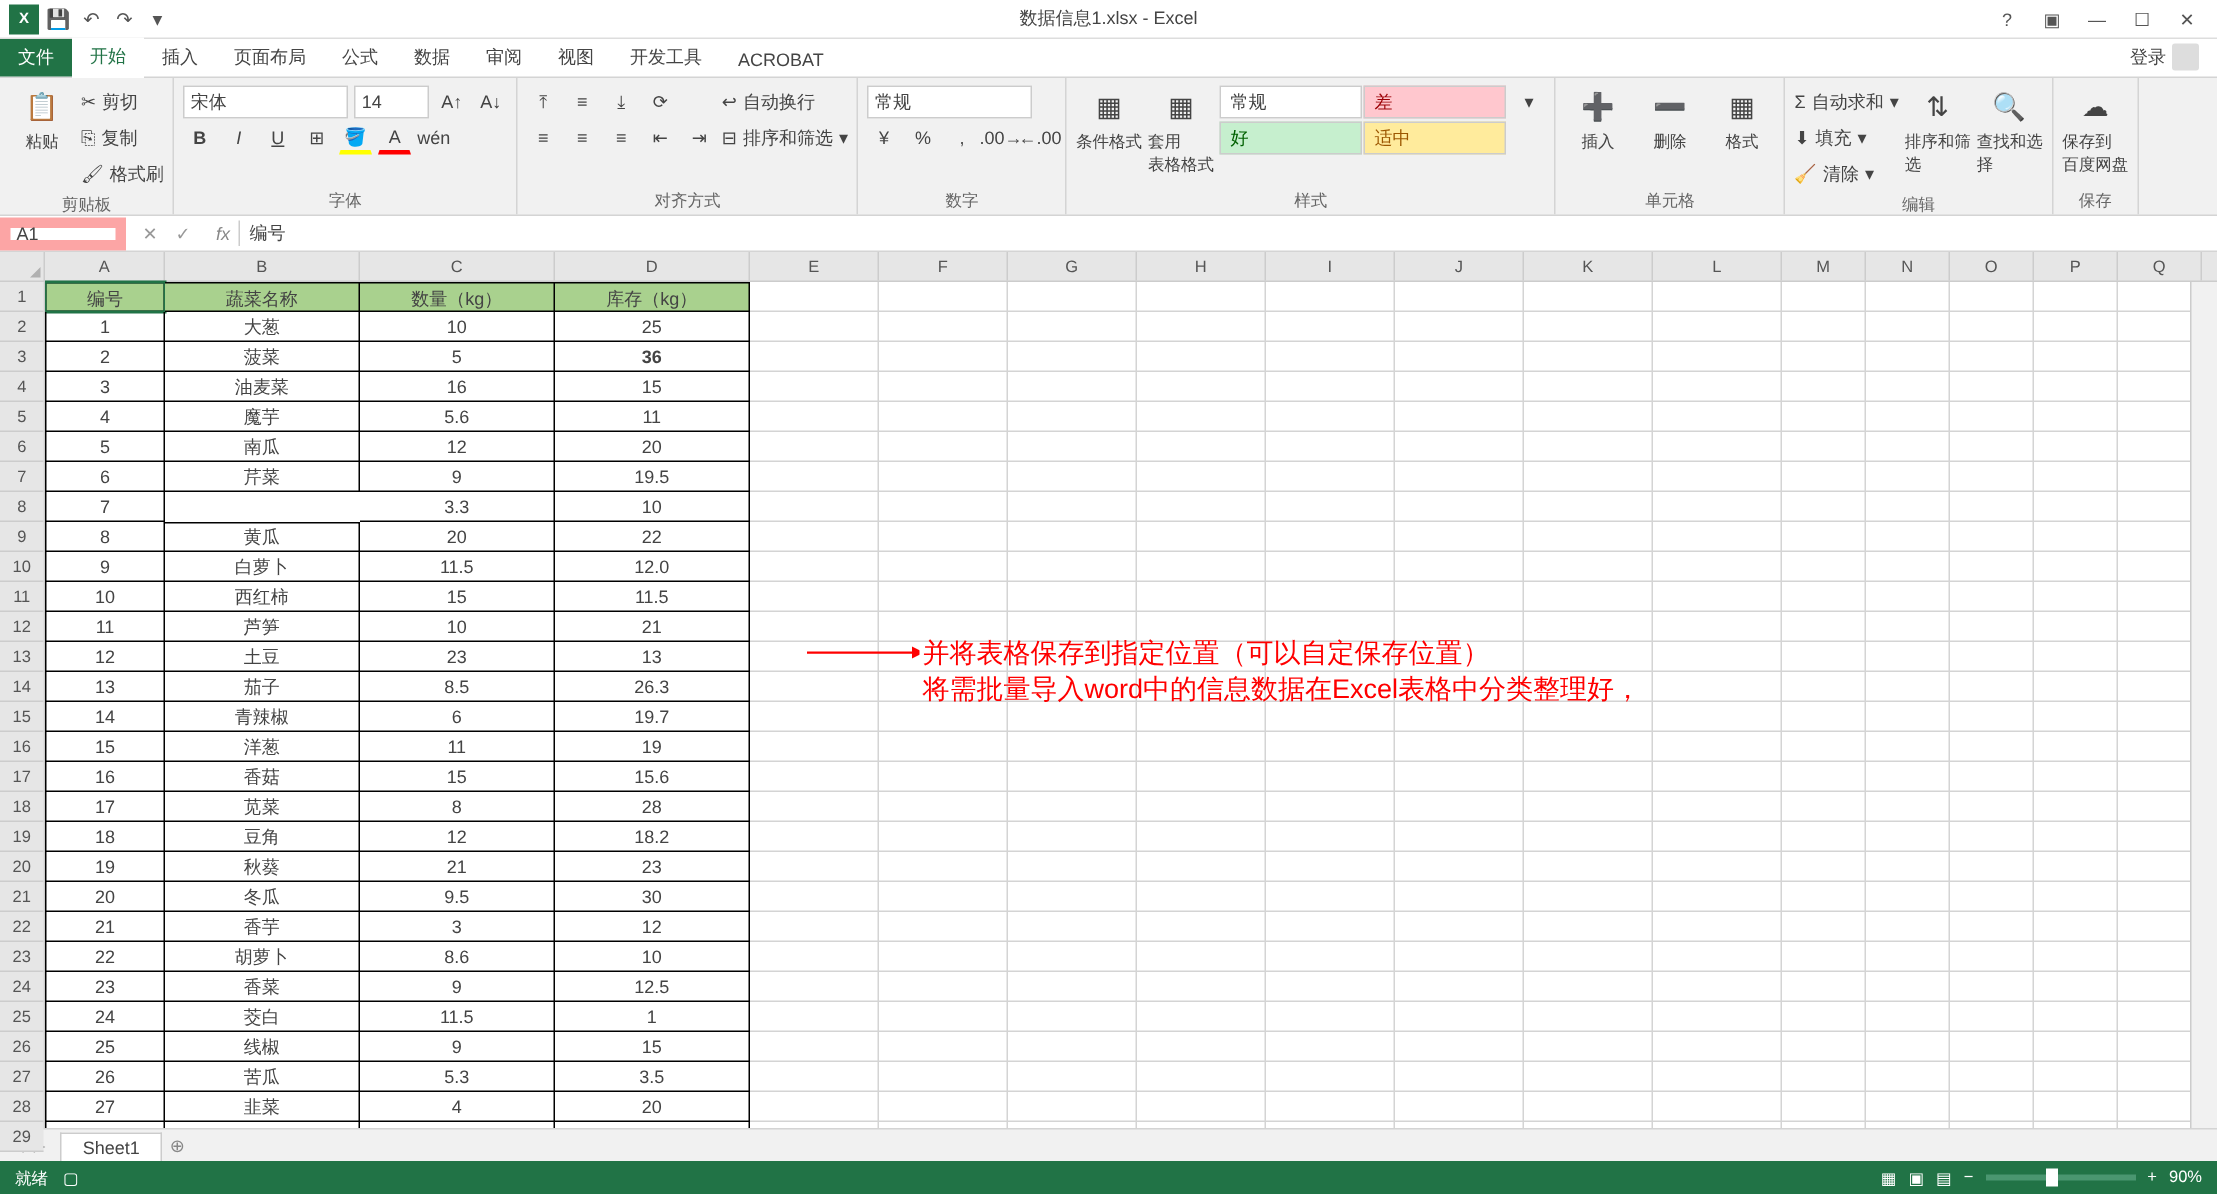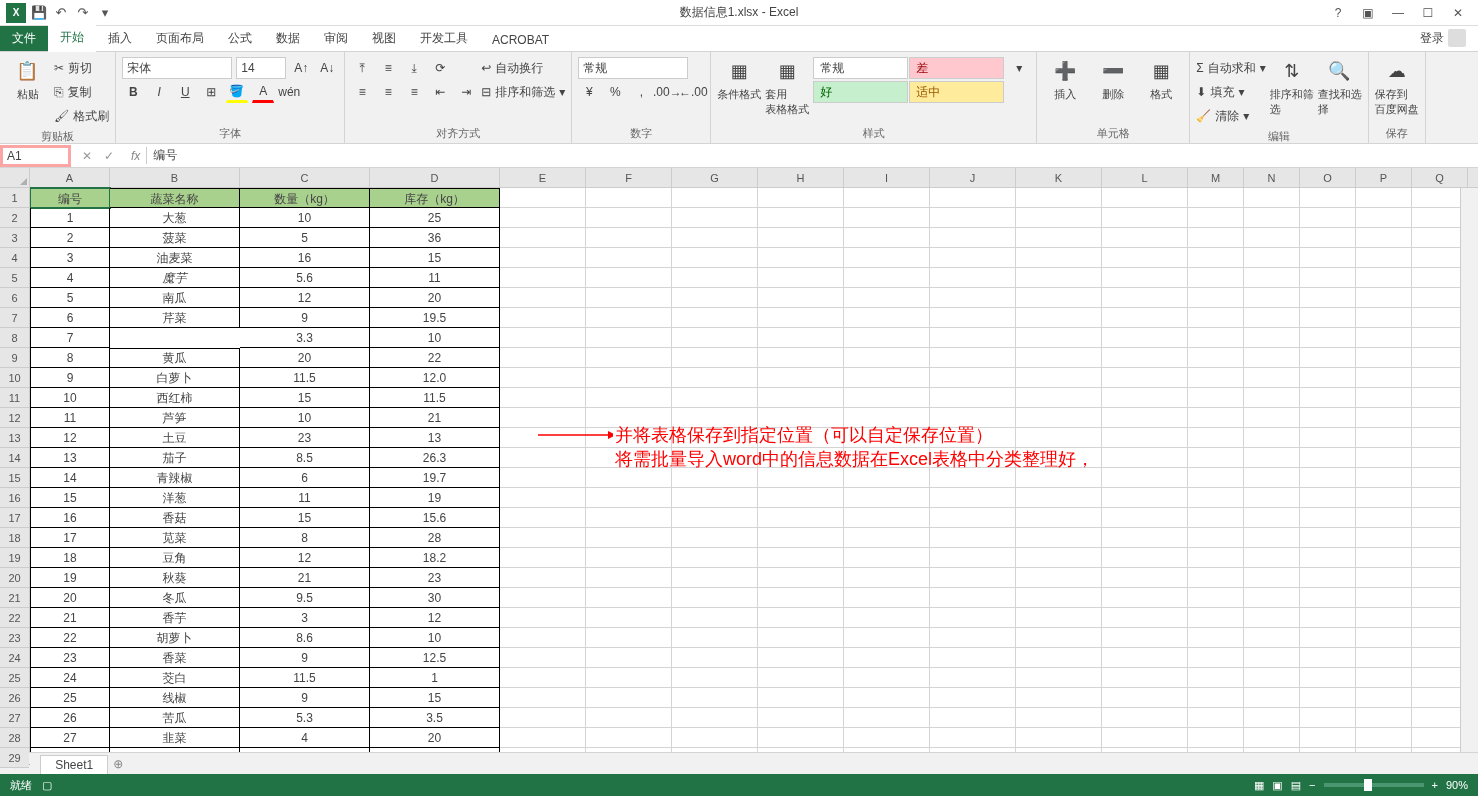--- a/index.html
+++ b/index.html
@@ -27,21 +27,21 @@
 .col{display:flex;flex-direction:column;gap:2px;}
 .dd{width:110px;height:22px;border:1px solid #ccc;background:#fff;display:flex;align-items:center;padding:0 4px;font-size:12px;}
 .dd-s{width:50px;}
 .style-gal{display:flex;gap:1px;}
 .style-cell{width:95px;height:22px;border:1px solid #ccc;display:flex;align-items:center;padding:0 6px;font-size:12px;}
 .sc-normal{background:#fff;}
 .sc-bad{background:#ffc7ce;color:#9c0006;}
 .sc-good{background:#c6efce;color:#006100;}
 .sc-neutral{background:#ffeb9c;color:#9c5700;}
 .namebox-row{height:24px;background:#fff;border-bottom:1px solid #d4d4d4;display:flex;align-items:center;}
-.namebox{width:71px;height:22px;border:3px solid #fca5a5;padding:0 4px;font-size:12px;display:flex;align-items:center;}
+.namebox{width:84px;height:22px;border:7px solid #fca5a5;padding:0 4px;font-size:12px;display:flex;align-items:center;}
 .fx-btns{display:flex;gap:2px;padding:0 6px;}
 .fx-btns span{width:20px;text-align:center;color:#999;font-size:12px;}
 .fx-label{font-style:italic;color:#888;padding:0 6px;}
 .formula-bar{flex:1;border-left:1px solid #ccc;padding:0 6px;font-size:12px;}
 .grid-area{height:584px;display:flex;background:#fff;position:relative;}
 .rowhead-col{width:30px;background:#e6e6e6;border-right:1px solid #ccc;}
 .grid-main{flex:1;overflow:hidden;position:relative;}
 .colhead{height:20px;display:flex;background:#e6e6e6;border-bottom:1px solid #ccc;}
 .ch{border-right:1px solid #ccc;text-align:center;font-size:11px;line-height:20px;color:#555;}
 .rh{height:20px;border-bottom:1px solid #ccc;text-align:center;font-size:11px;line-height:20px;color:#555;background:#e6e6e6;}
@@ -368,21 +368,21 @@
           <div class="cell" style="width: 56px;"></div>
           <div class="cell" style="width: 56px;"></div>
           <div class="cell" style="width: 56px;"></div>
           <div class="cell" style="width: 56px;"></div>
           <div class="cell" style="width: 56px;"></div>
         </div>
         <div class="datarow">
           <div class="cell data-border" style="width: 80px; border-left: 1px solid rgb(0, 0, 0);">2</div>
           <div class="cell data-border" style="width: 130px;">菠菜</div>
           <div class="cell data-border" style="width: 130px;">5</div>
-          <div class="cell data-border" style="width: 130px;">36</div>
+          <div class="cell data-border" style="width: 130px; font-weight: bold;">36</div>
           <div class="cell" style="width: 86px;"></div>
           <div class="cell" style="width: 86px;"></div>
           <div class="cell" style="width: 86px;"></div>
           <div class="cell" style="width: 86px;"></div>
           <div class="cell" style="width: 86px;"></div>
           <div class="cell" style="width: 86px;"></div>
           <div class="cell" style="width: 86px;"></div>
           <div class="cell" style="width: 86px;"></div>
           <div class="cell" style="width: 56px;"></div>
           <div class="cell" style="width: 56px;"></div>
@@ -404,21 +404,21 @@
           <div class="cell" style="width: 86px;"></div>
           <div class="cell" style="width: 86px;"></div>
           <div class="cell" style="width: 56px;"></div>
           <div class="cell" style="width: 56px;"></div>
           <div class="cell" style="width: 56px;"></div>
           <div class="cell" style="width: 56px;"></div>
           <div class="cell" style="width: 56px;"></div>
         </div>
         <div class="datarow">
           <div class="cell data-border" style="width: 80px; border-left: 1px solid rgb(0, 0, 0);">4</div>
-          <div class="cell data-border" style="width: 130px; font-style: italic;">魔芋</div>
+          <div class="cell data-border" style="width: 130px;">魔芋</div>
           <div class="cell data-border" style="width: 130px;">5.6</div>
           <div class="cell data-border" style="width: 130px;">11</div>
           <div class="cell" style="width: 86px;"></div>
           <div class="cell" style="width: 86px;"></div>
           <div class="cell" style="width: 86px;"></div>
           <div class="cell" style="width: 86px;"></div>
           <div class="cell" style="width: 86px;"></div>
           <div class="cell" style="width: 86px;"></div>
           <div class="cell" style="width: 86px;"></div>
           <div class="cell" style="width: 86px;"></div>

